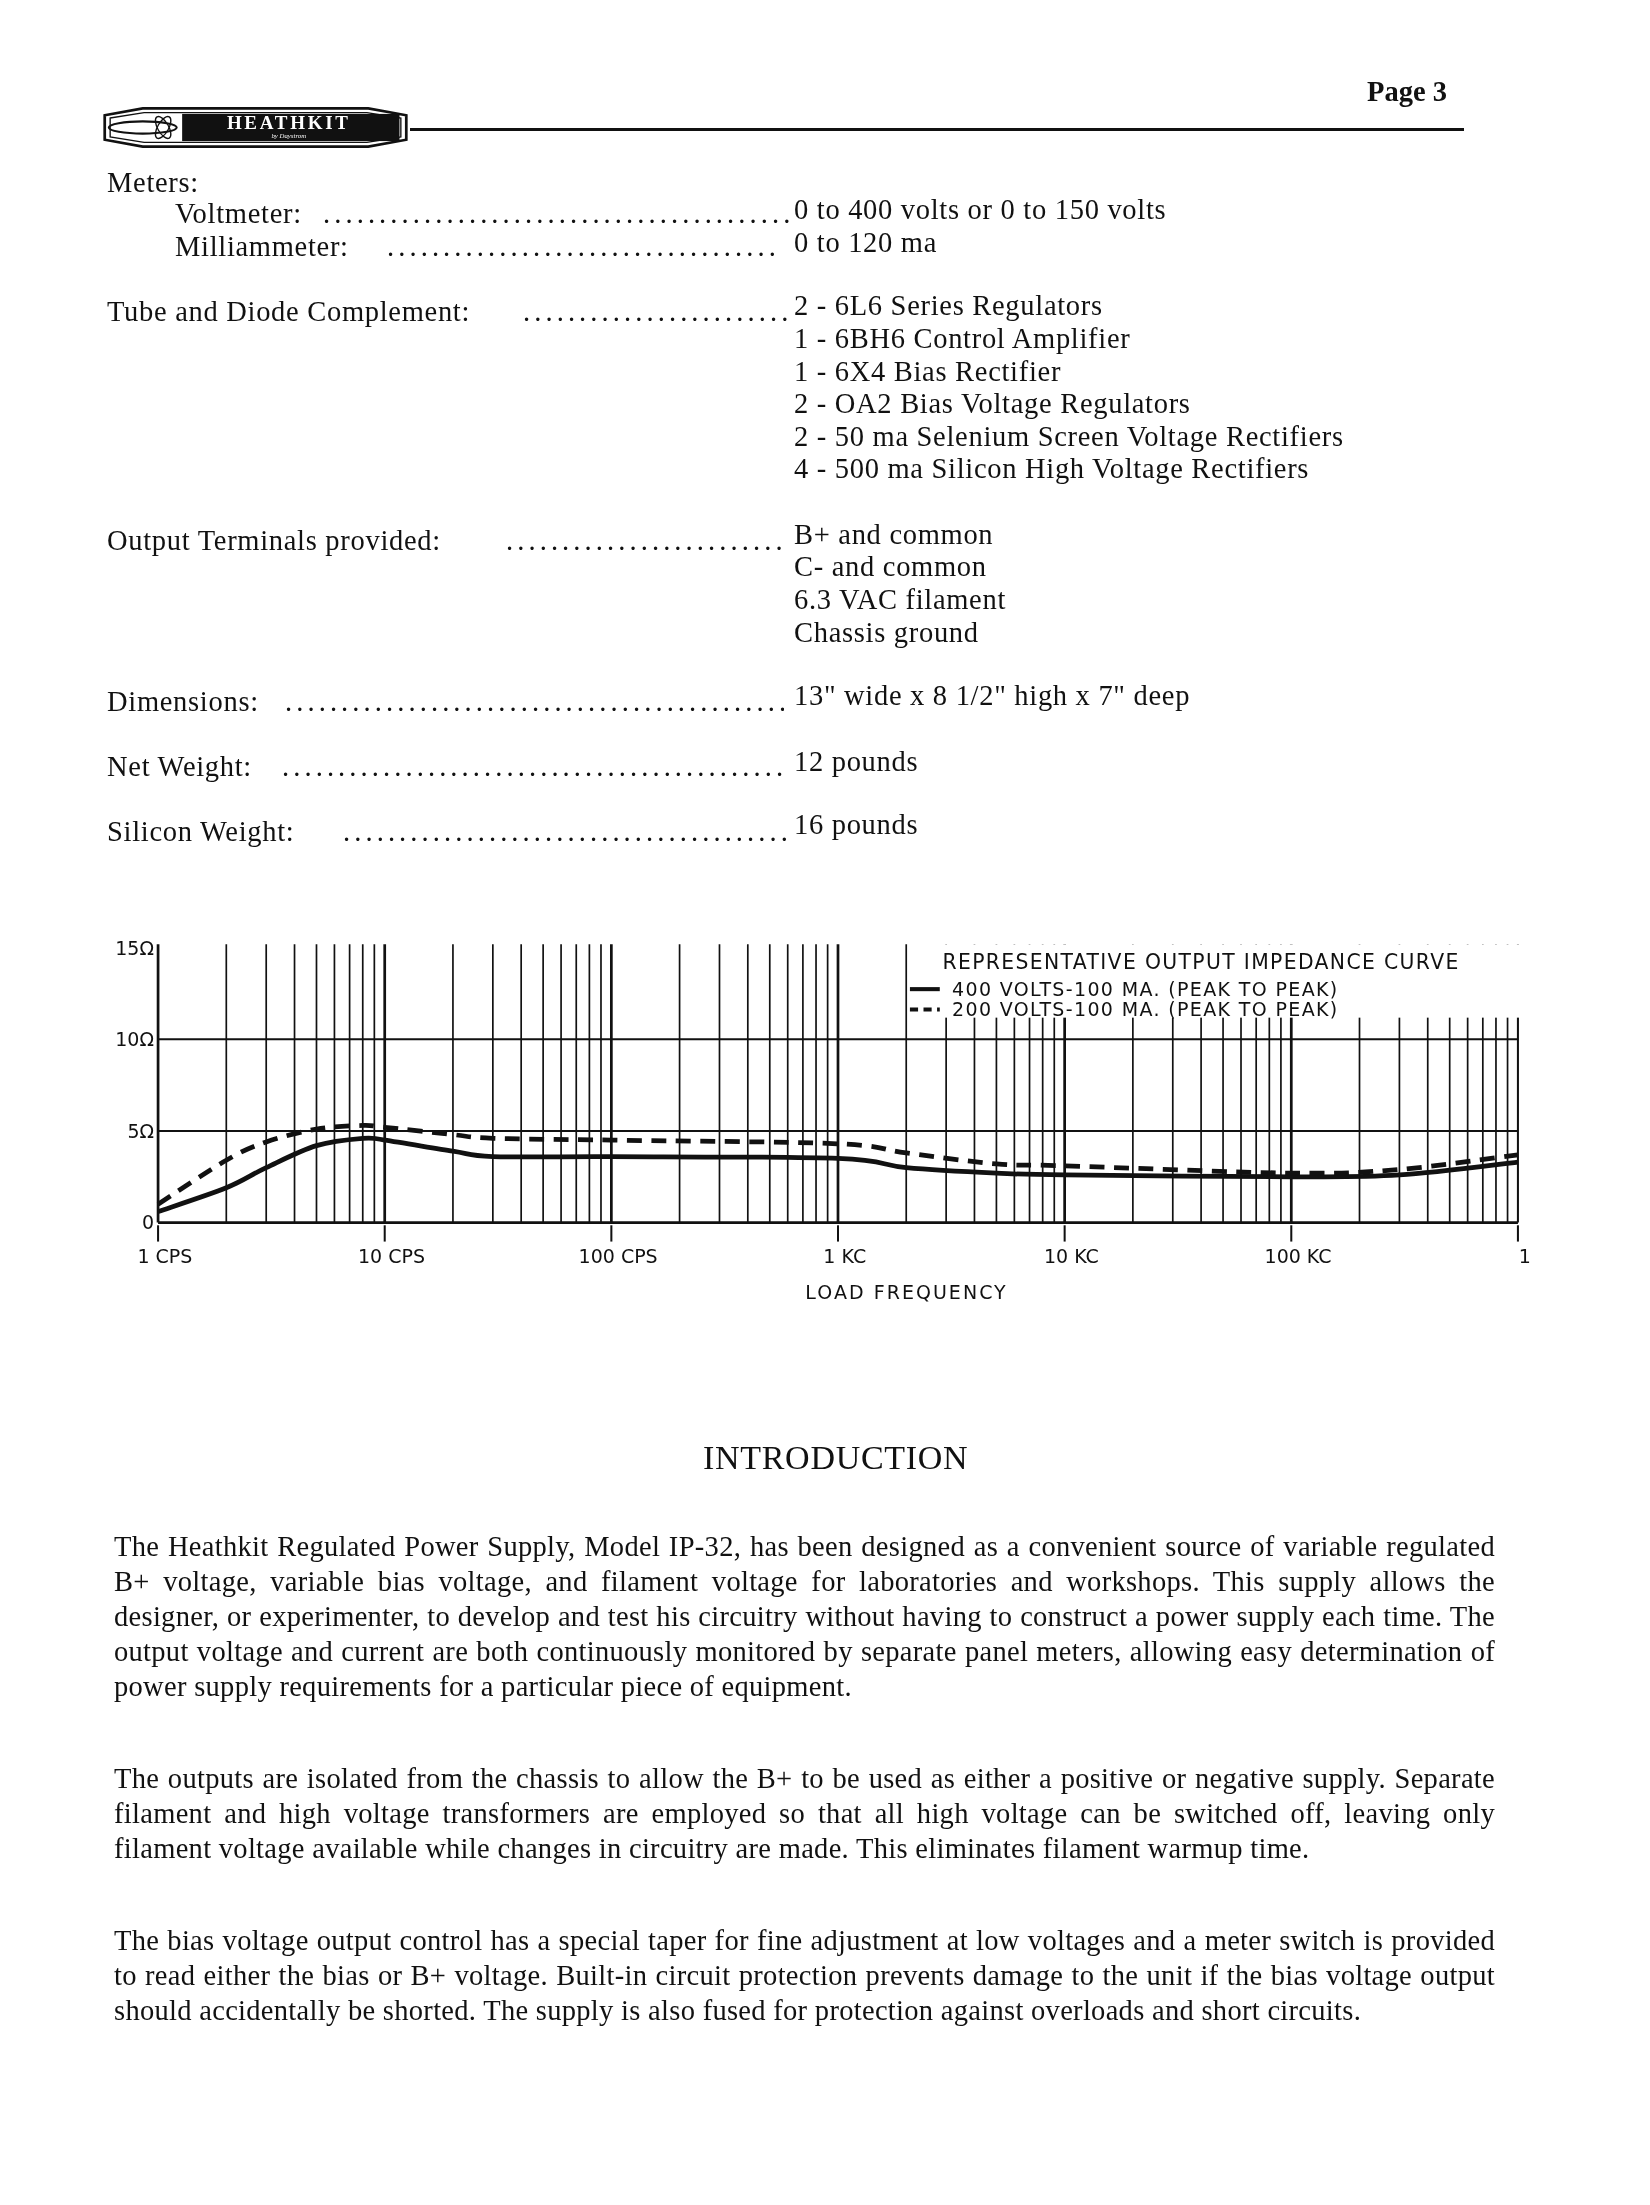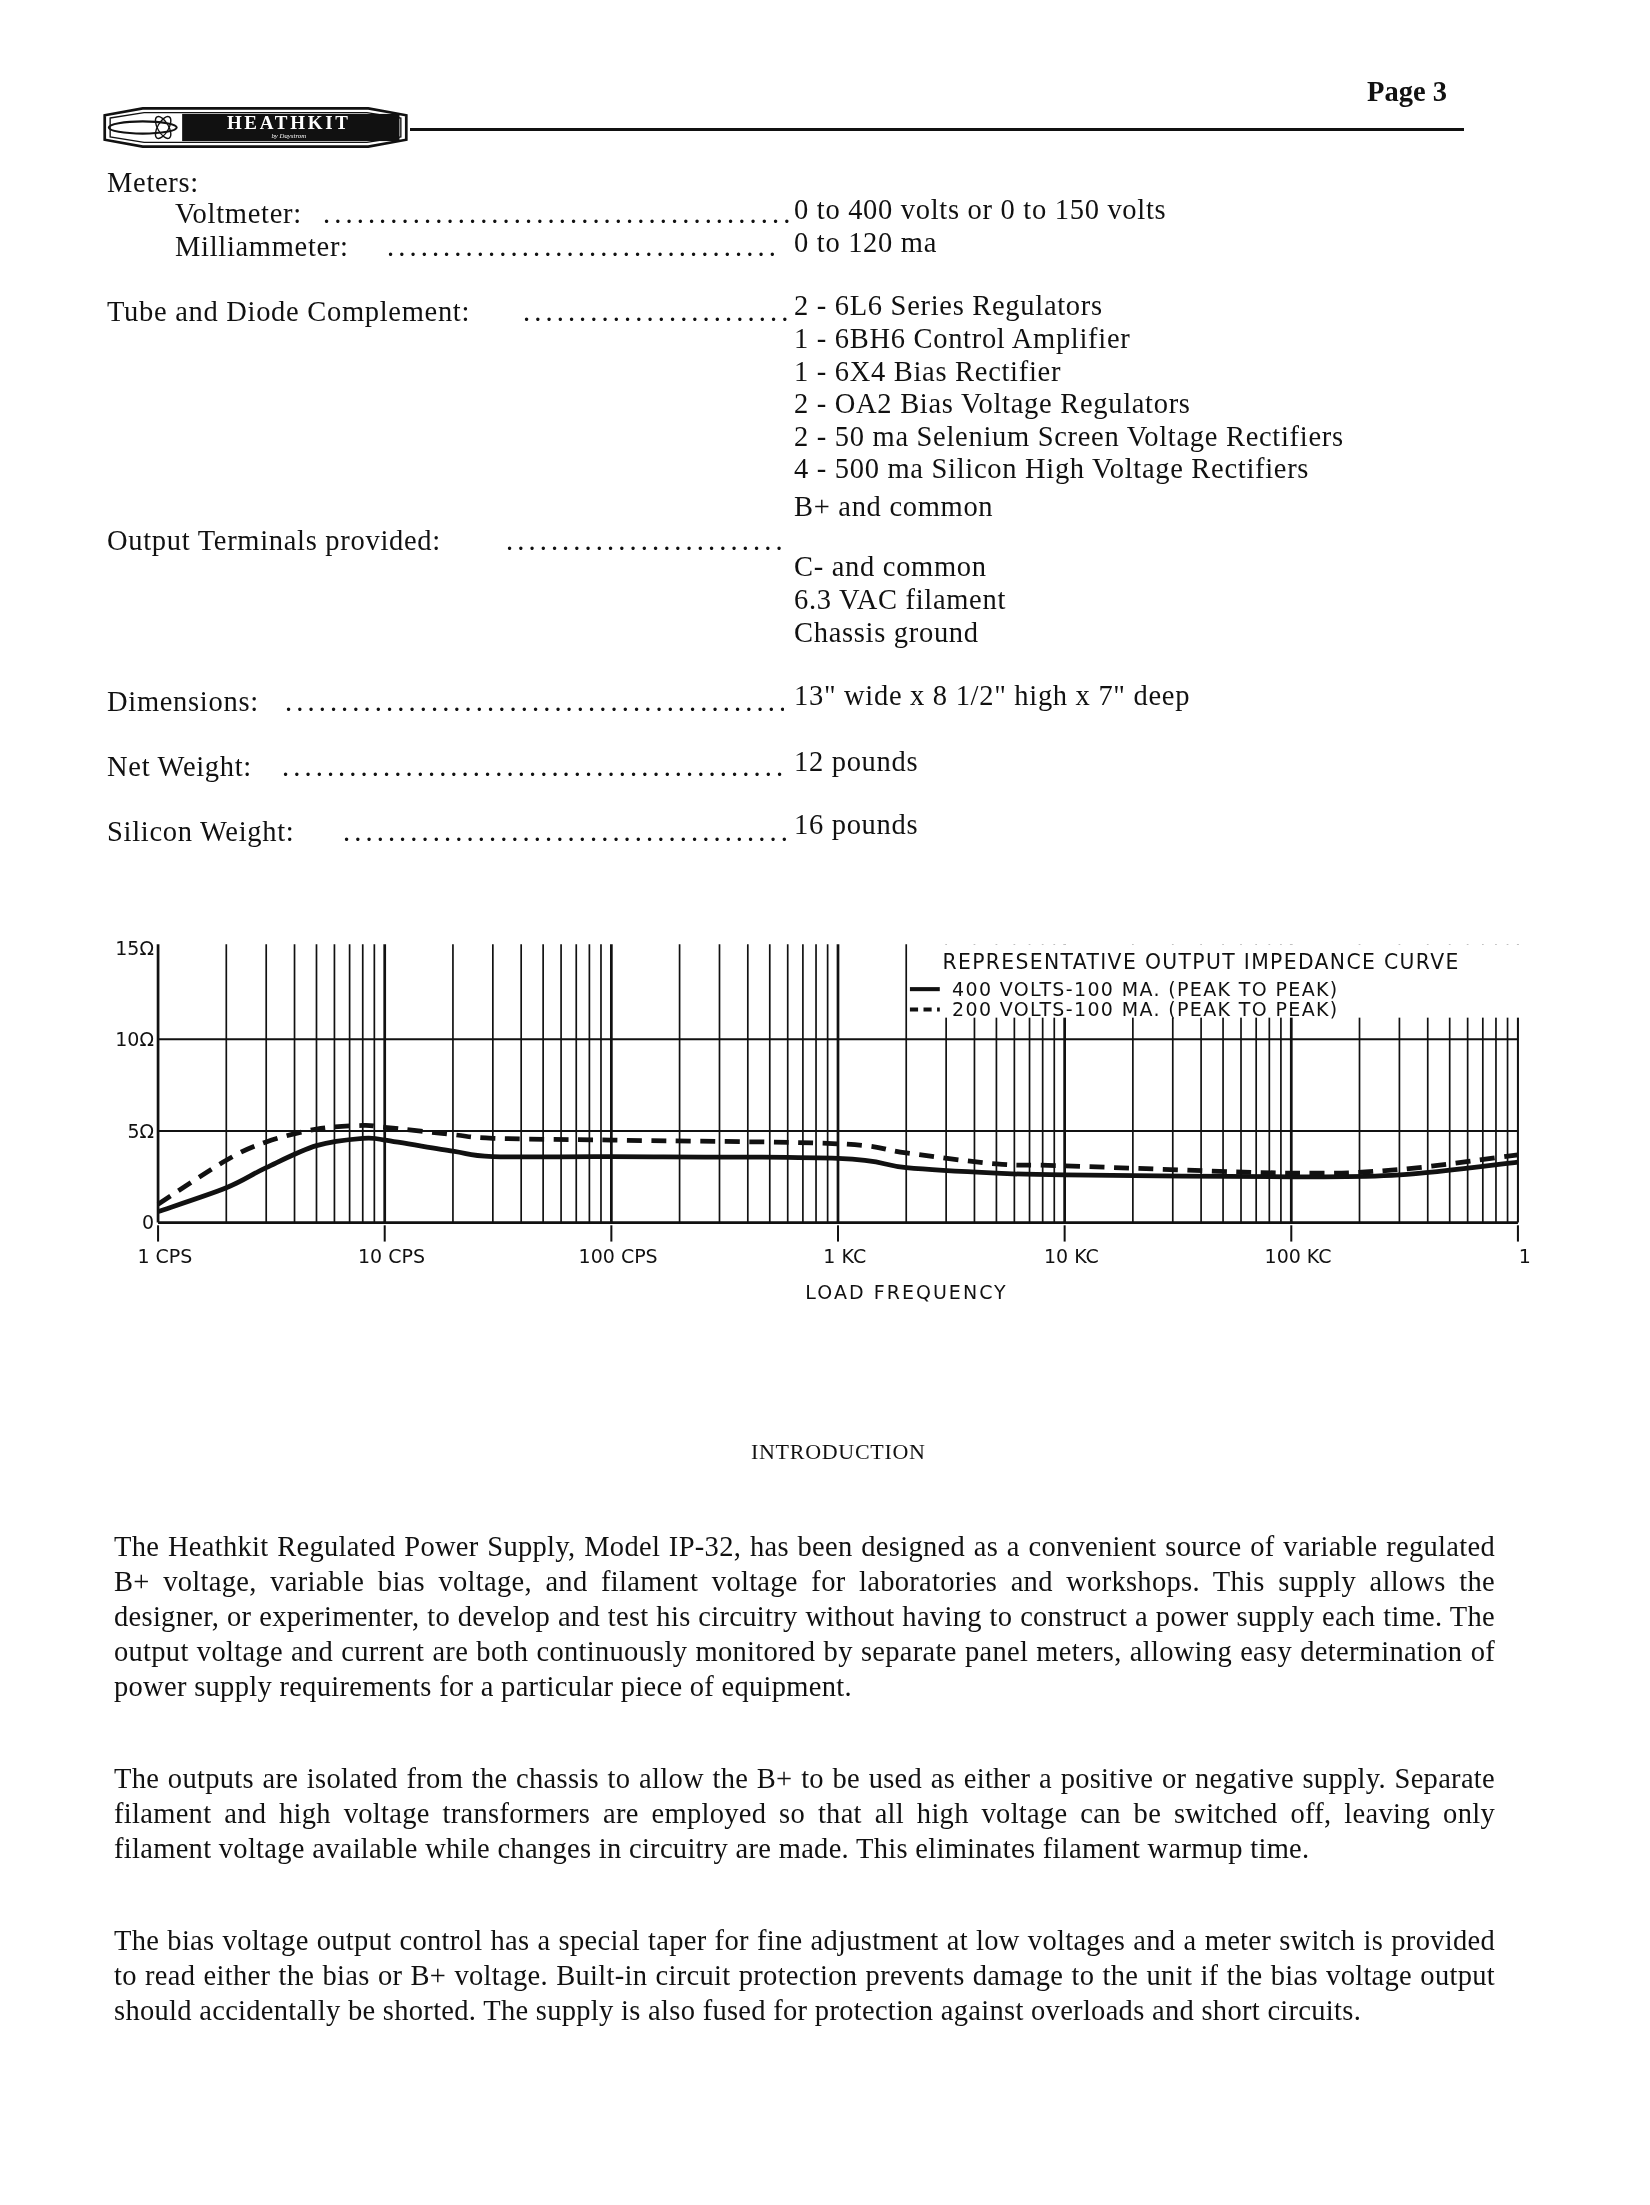--- a/index.html
+++ b/index.html
@@ -17,21 +17,21 @@
   .spec-label { left: 107px; }
   .spec-label.sub { left: 168px; margin-left: 7px; }
   .spec-value { left: 794px; text-align: right; }
   .dots { position: absolute; font-family: "Liberation Serif", serif; font-size: 28.5px; letter-spacing: 4.1px; white-space: nowrap; overflow: hidden; line-height: 33px; }
 
   
   #chart { left: 95px; top: 924px; width: 1467px; height: 380px; }
   #chart text { font-family: "DejaVu Sans", sans-serif; fill: #111; }
 
   
-  #intro-heading { left: 703px; top: 1439px; font-size: 22px; font-family: "Liberation Serif", serif; letter-spacing: 0.7px; margin-left: 48px; }
+  #intro-heading { left: 703px; top: 1439px; font-size: 34px; font-family: "Liberation Serif", serif; letter-spacing: 0.7px; }
   .para { position: absolute; left: 114px; width: 1381px; font-family: "Liberation Serif", serif; font-size: 28.5px;
           line-height: 35px; text-align: justify; letter-spacing: 0.3px; }
   #para-1 { top: 1500px; }
   #para-2 { top: 1732px; }
   #para-3 { top: 1894px; }
 </style>
 </head>
 <body>
 
 <svg id="logo" class="abs" viewBox="0 0 452 60">
@@ -64,21 +64,21 @@
   <div class="dots" style="top:295px;left:523px;width:265px">................................................</div>
   <div class="spec-value" style="top:289px">2 - 6L6 Series Regulators</div>
   <div class="spec-value" style="top:322px">1 - 6BH6 Control Amplifier</div>
   <div class="spec-value" style="top:355px">1 - 6X4 Bias Rectifier</div>
   <div class="spec-value" style="top:387px">2 - OA2 Bias Voltage Regulators</div>
   <div class="spec-value" style="top:420px">2 - 50 ma Selenium Screen Voltage Rectifiers</div>
   <div class="spec-value" style="top:452px">4 - 500 ma Silicon High Voltage Rectifiers</div>
 
   <div class="spec-label" style="top:524px">Output Terminals provided:</div>
   <div class="dots" style="top:524px;left:506px;width:282px">................................................</div>
-  <div class="spec-value" style="top:490px">B+ and common</div>
+  <div class="spec-value" style="top:518px">B+ and common</div>
   <div class="spec-value" style="top:550px">C- and common</div>
   <div class="spec-value" style="top:583px">6.3 VAC filament</div>
   <div class="spec-value" style="top:616px">Chassis ground</div>
 
   <div class="spec-label" style="top:685px">Dimensions:</div>
   <div class="dots" style="top:685px;left:285px;width:499px">................................................</div>
   <div class="spec-value" style="top:679px">13" wide x 8 1/2" high x 7" deep</div>
 
   <div class="spec-label" style="top:750px">Net Weight:</div>
   <div class="dots" style="top:750px;left:282px;width:506px">................................................</div>

